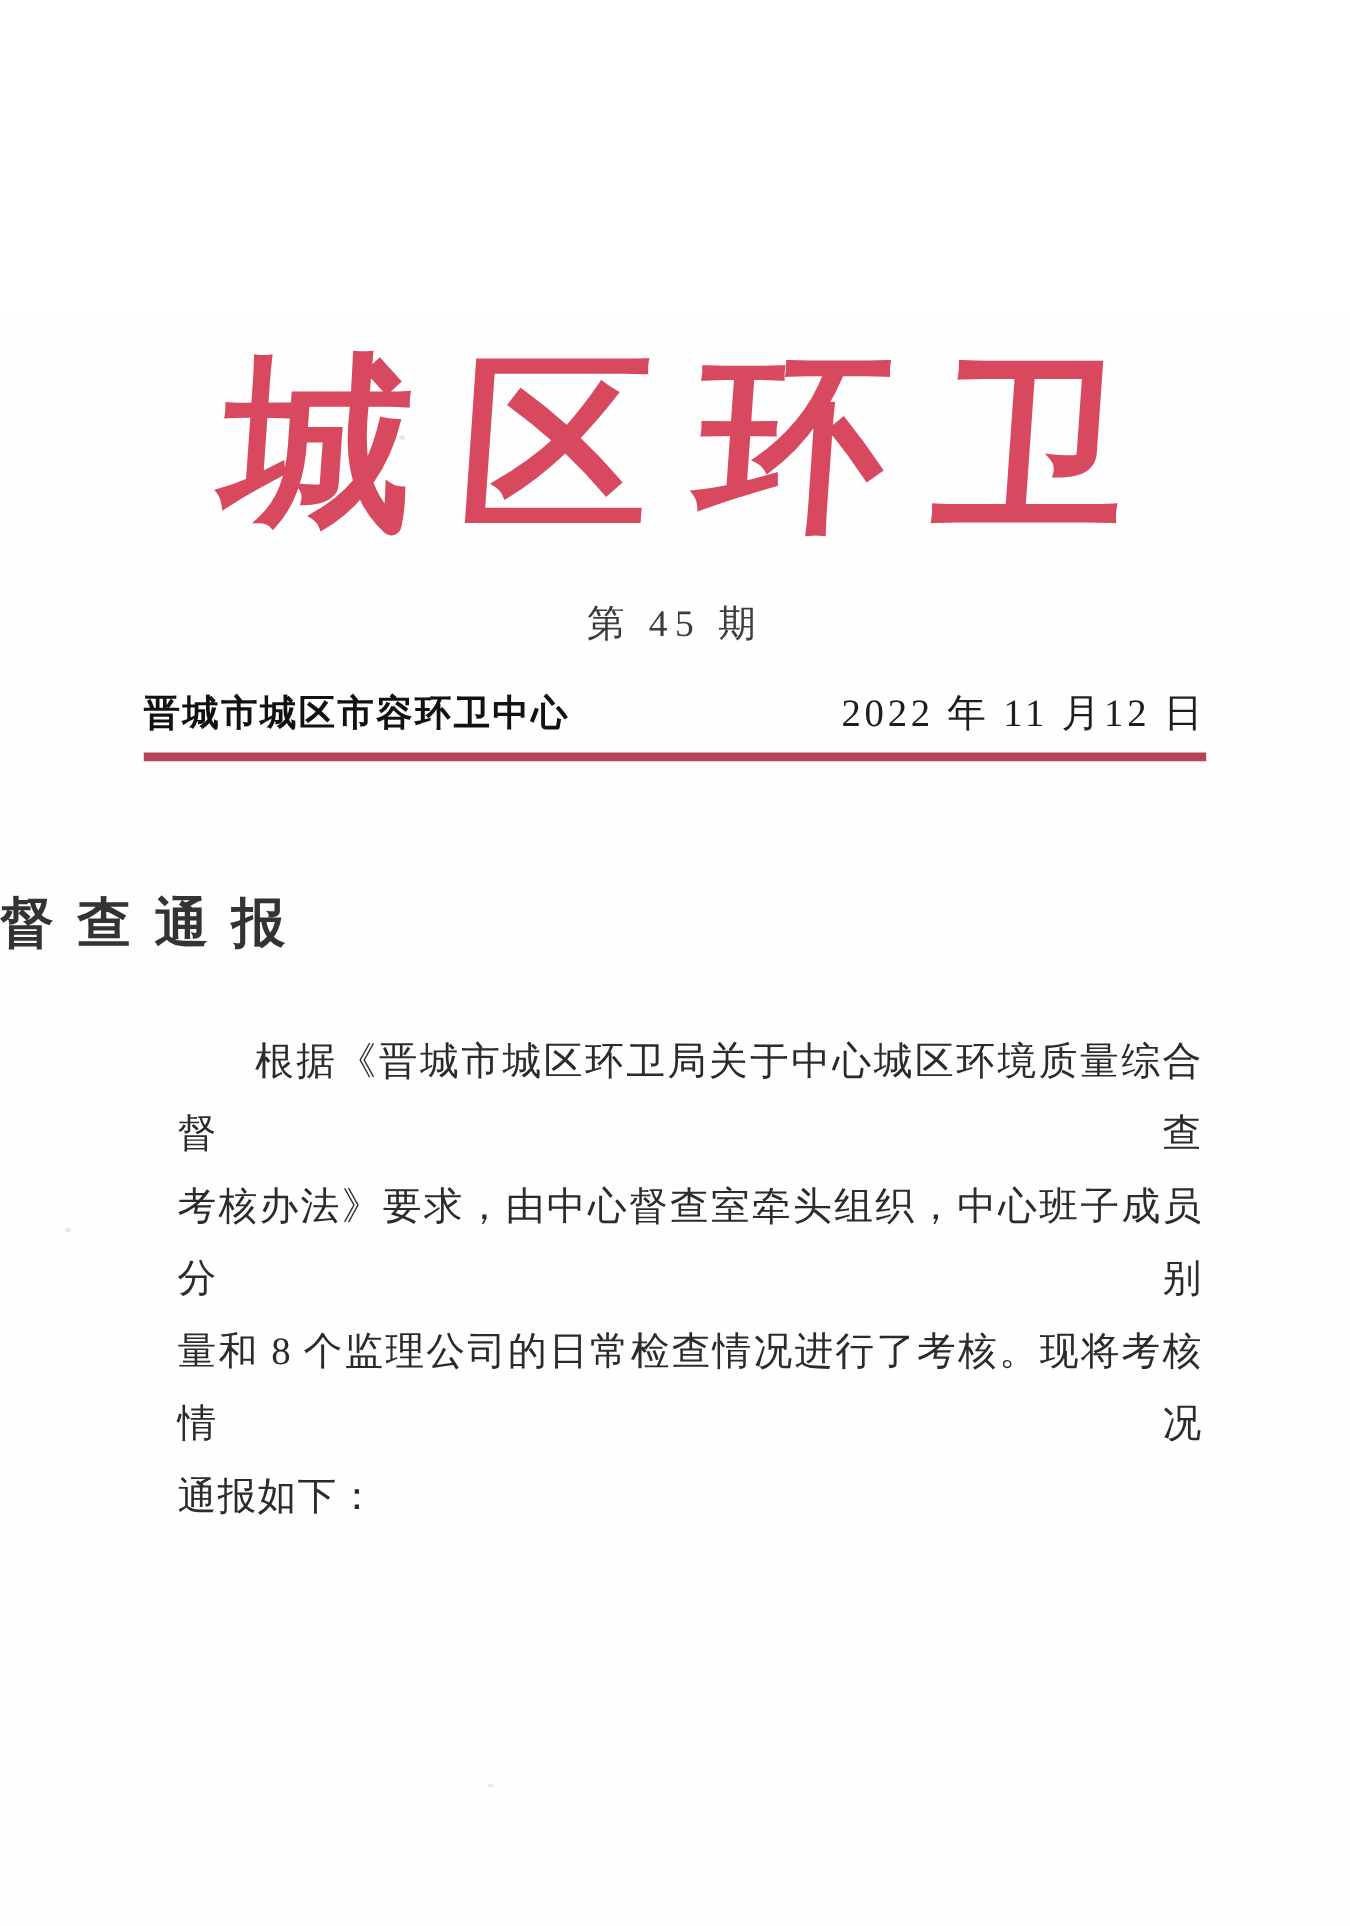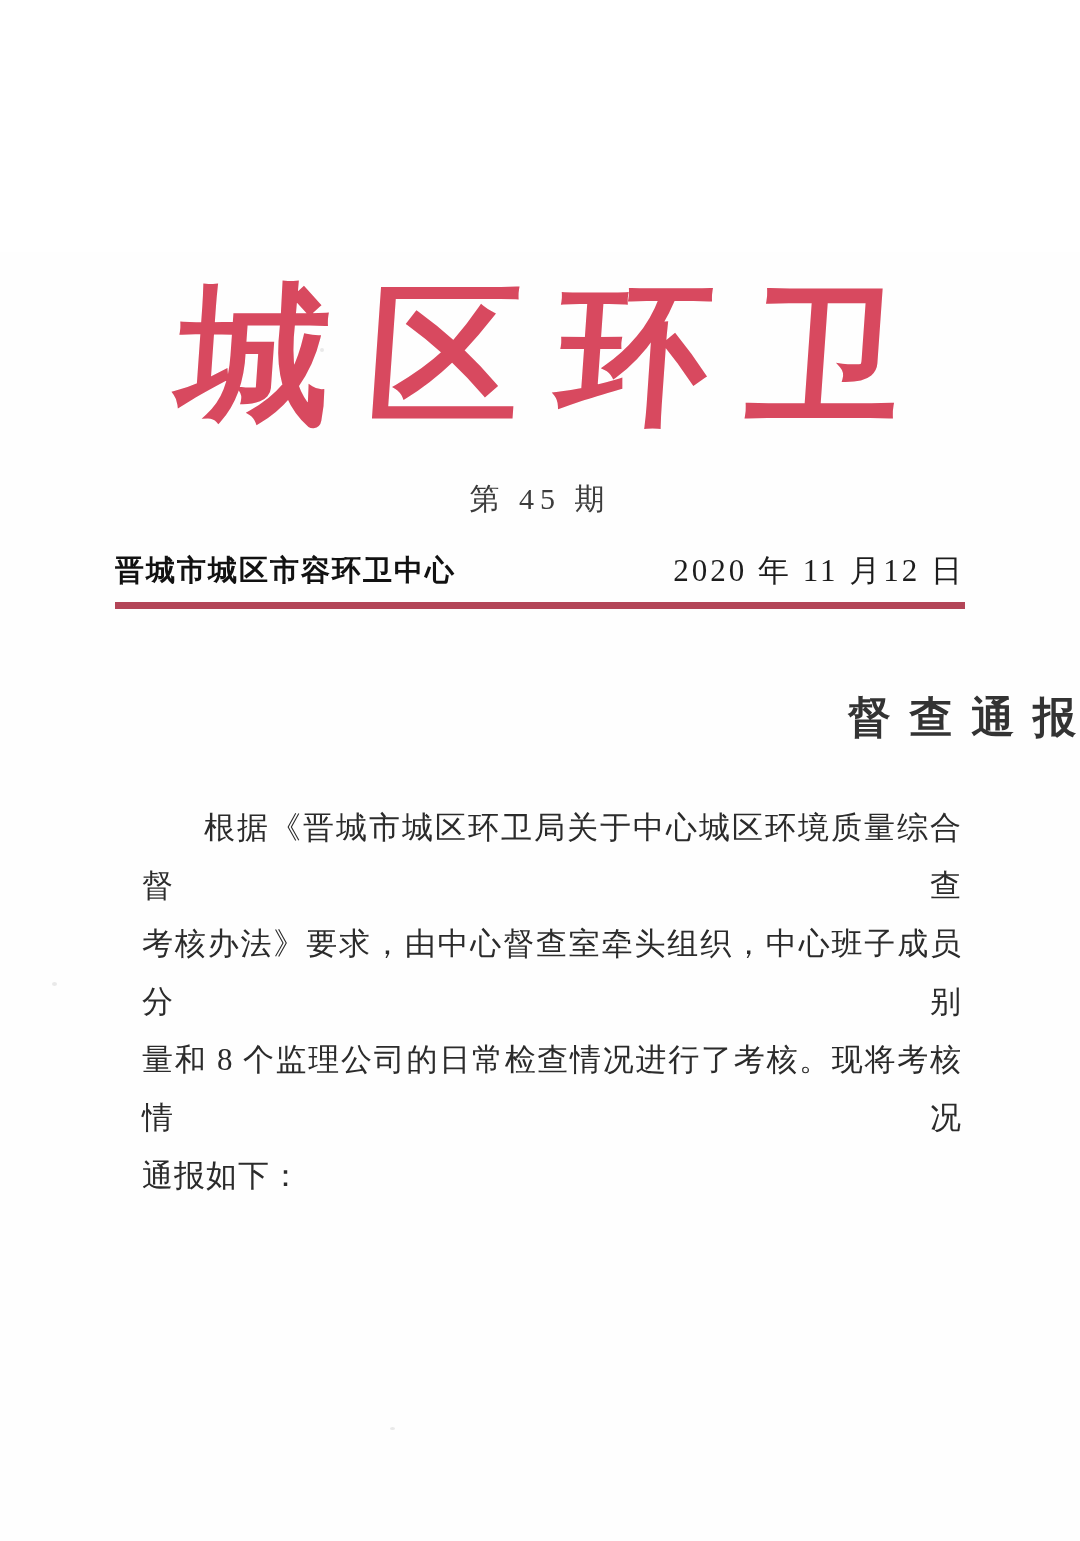--- a/index.html
+++ b/index.html
@@ -61,22 +61,22 @@
     color:#1d1d1d;
   }
   .red-rule{
     margin:10px 115px 0 115px;
     height:7px;
     background:var(--rule-red);
   }
 
   
   .doc-title{
-    margin-top:80px;
-    text-align:right;
+    margin-top:101px;
+    text-align:left;
     font-size:43px;
     font-weight:bold;
     color:#333;
     letter-spacing:4px;
     white-space:pre;
   }
 
   
   .body-text{
     margin:52px 118px 0 142px;
@@ -101,21 +101,21 @@
 <body>
 
 <div class="page">
 
   <div class="masthead">城区环卫</div>
 
   <div class="issue">第 45 期</div>
 
   <div class="meta-row">
     <span class="org-name">晋城市城区市容环卫中心</span>
-    <span class="doc-date">2020 年 11 月12 日</span>
+    <span class="doc-date">2022 年 11 月12 日</span>
   </div>
 
   <div class="red-rule"></div>
 
   <div class="doc-title">督 查 通 报</div>
 
   <div class="body-text">
       <div class="line indent justify">根据《晋城市城区环卫局关于中心城区环境质量综合督查</div>
       <div class="line justify">考核办法》要求，由中心督查室牵头组织，中心班子成员分别</div>
       <div class="line justify">量和 8 个监理公司的日常检查情况进行了考核。现将考核情况</div>

